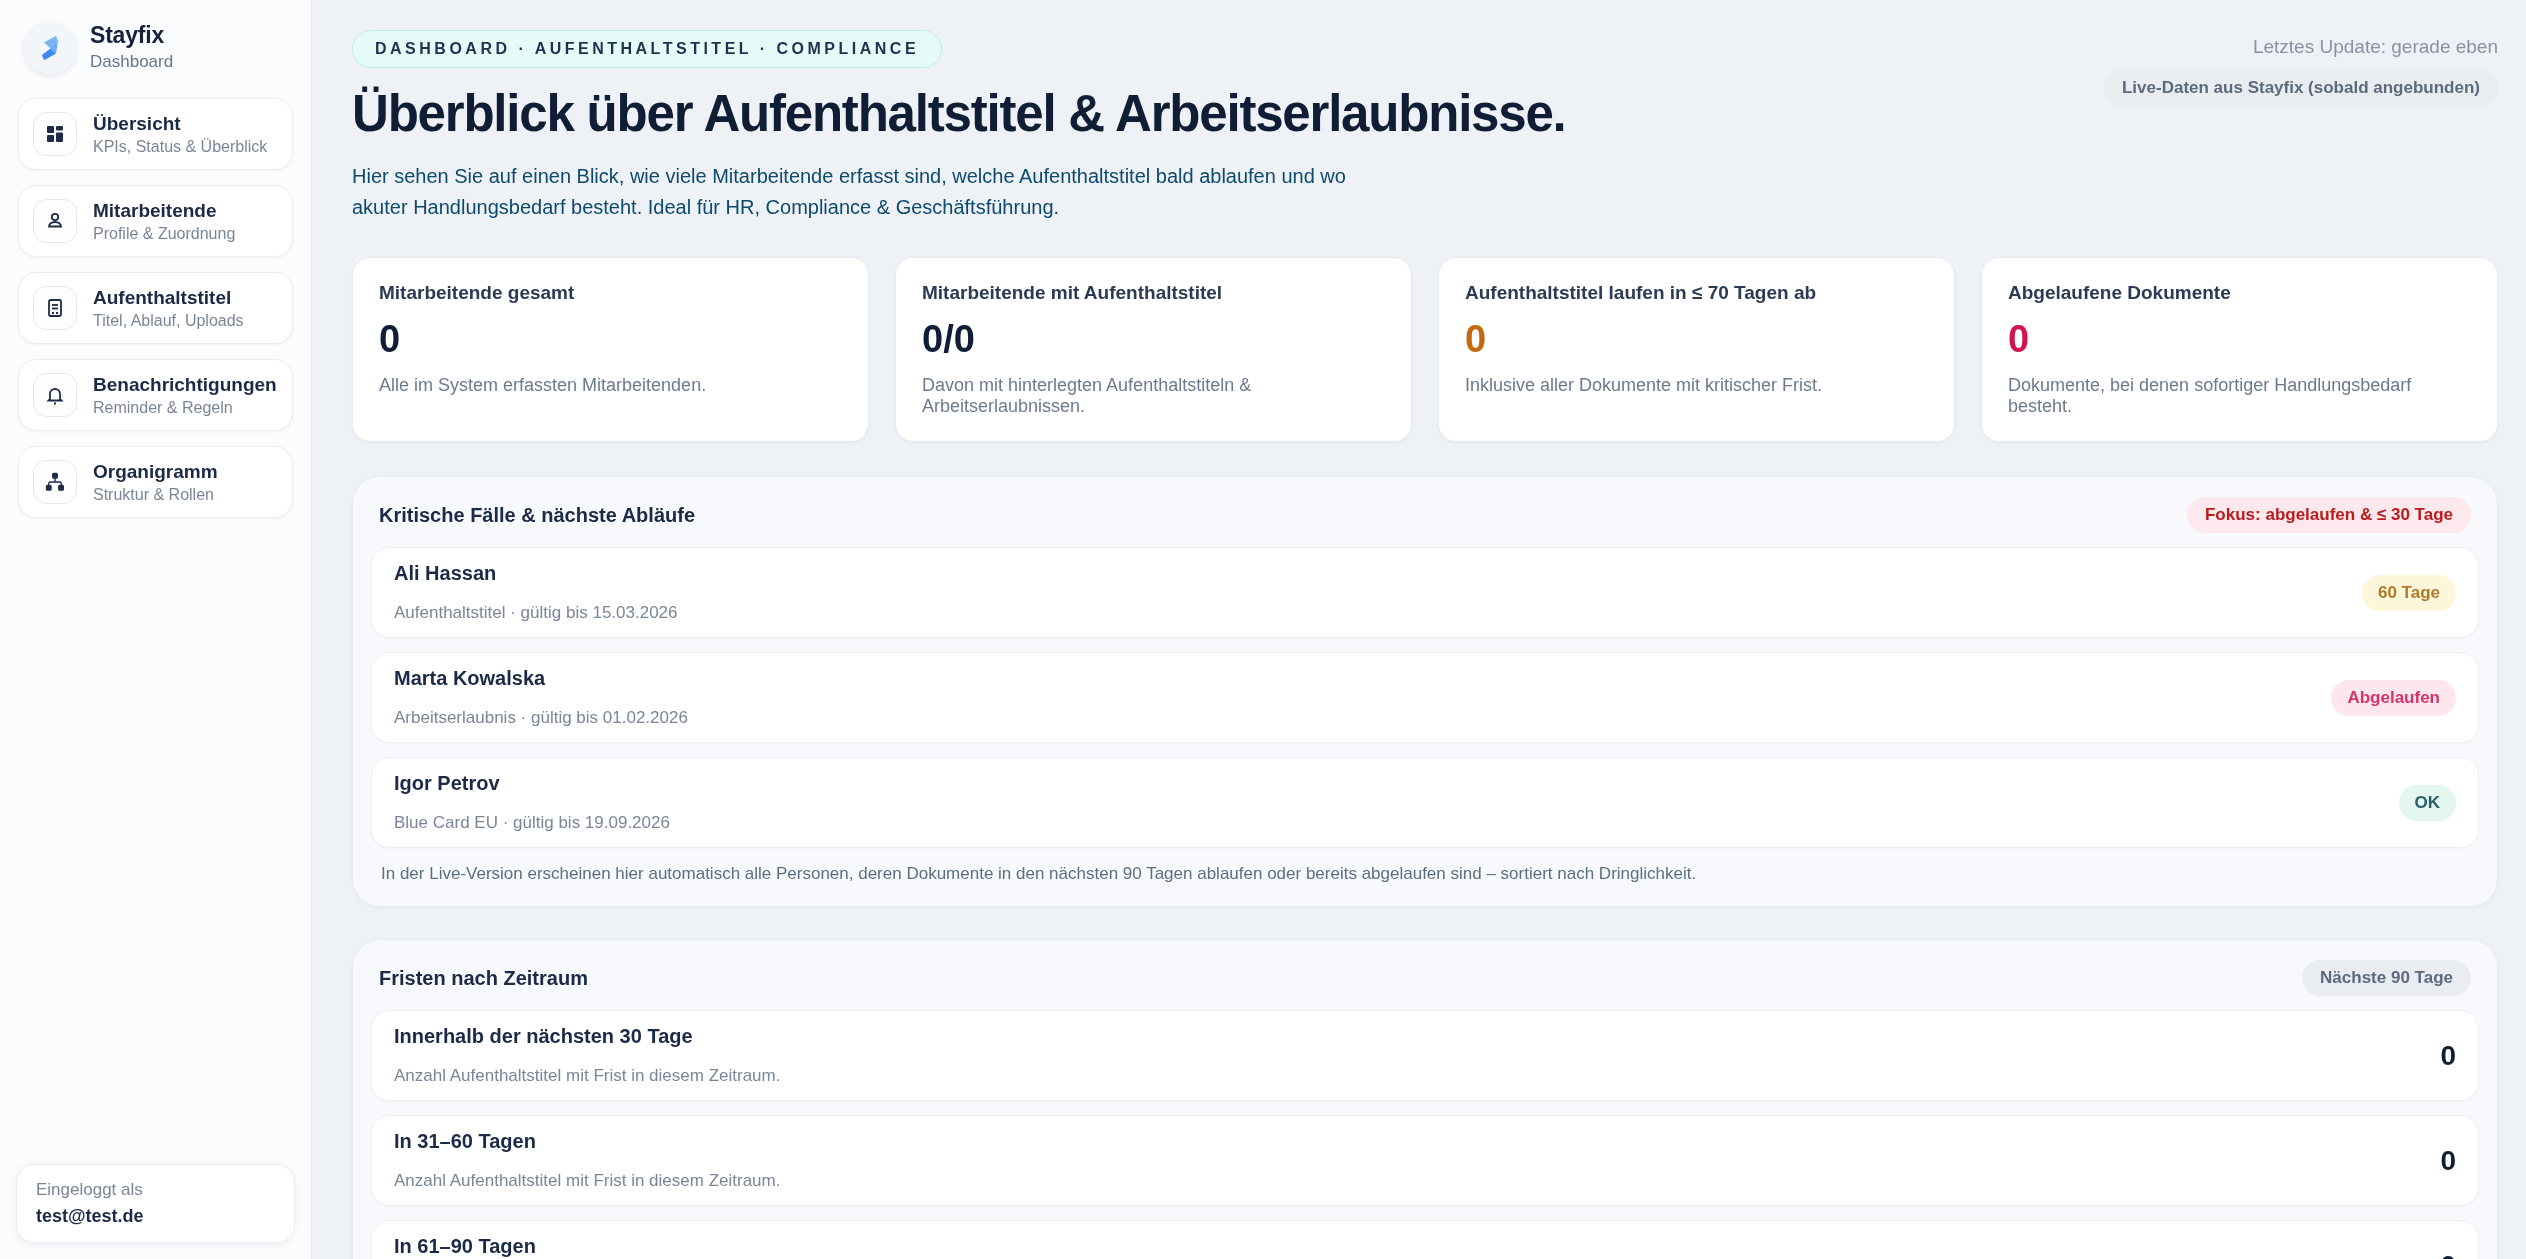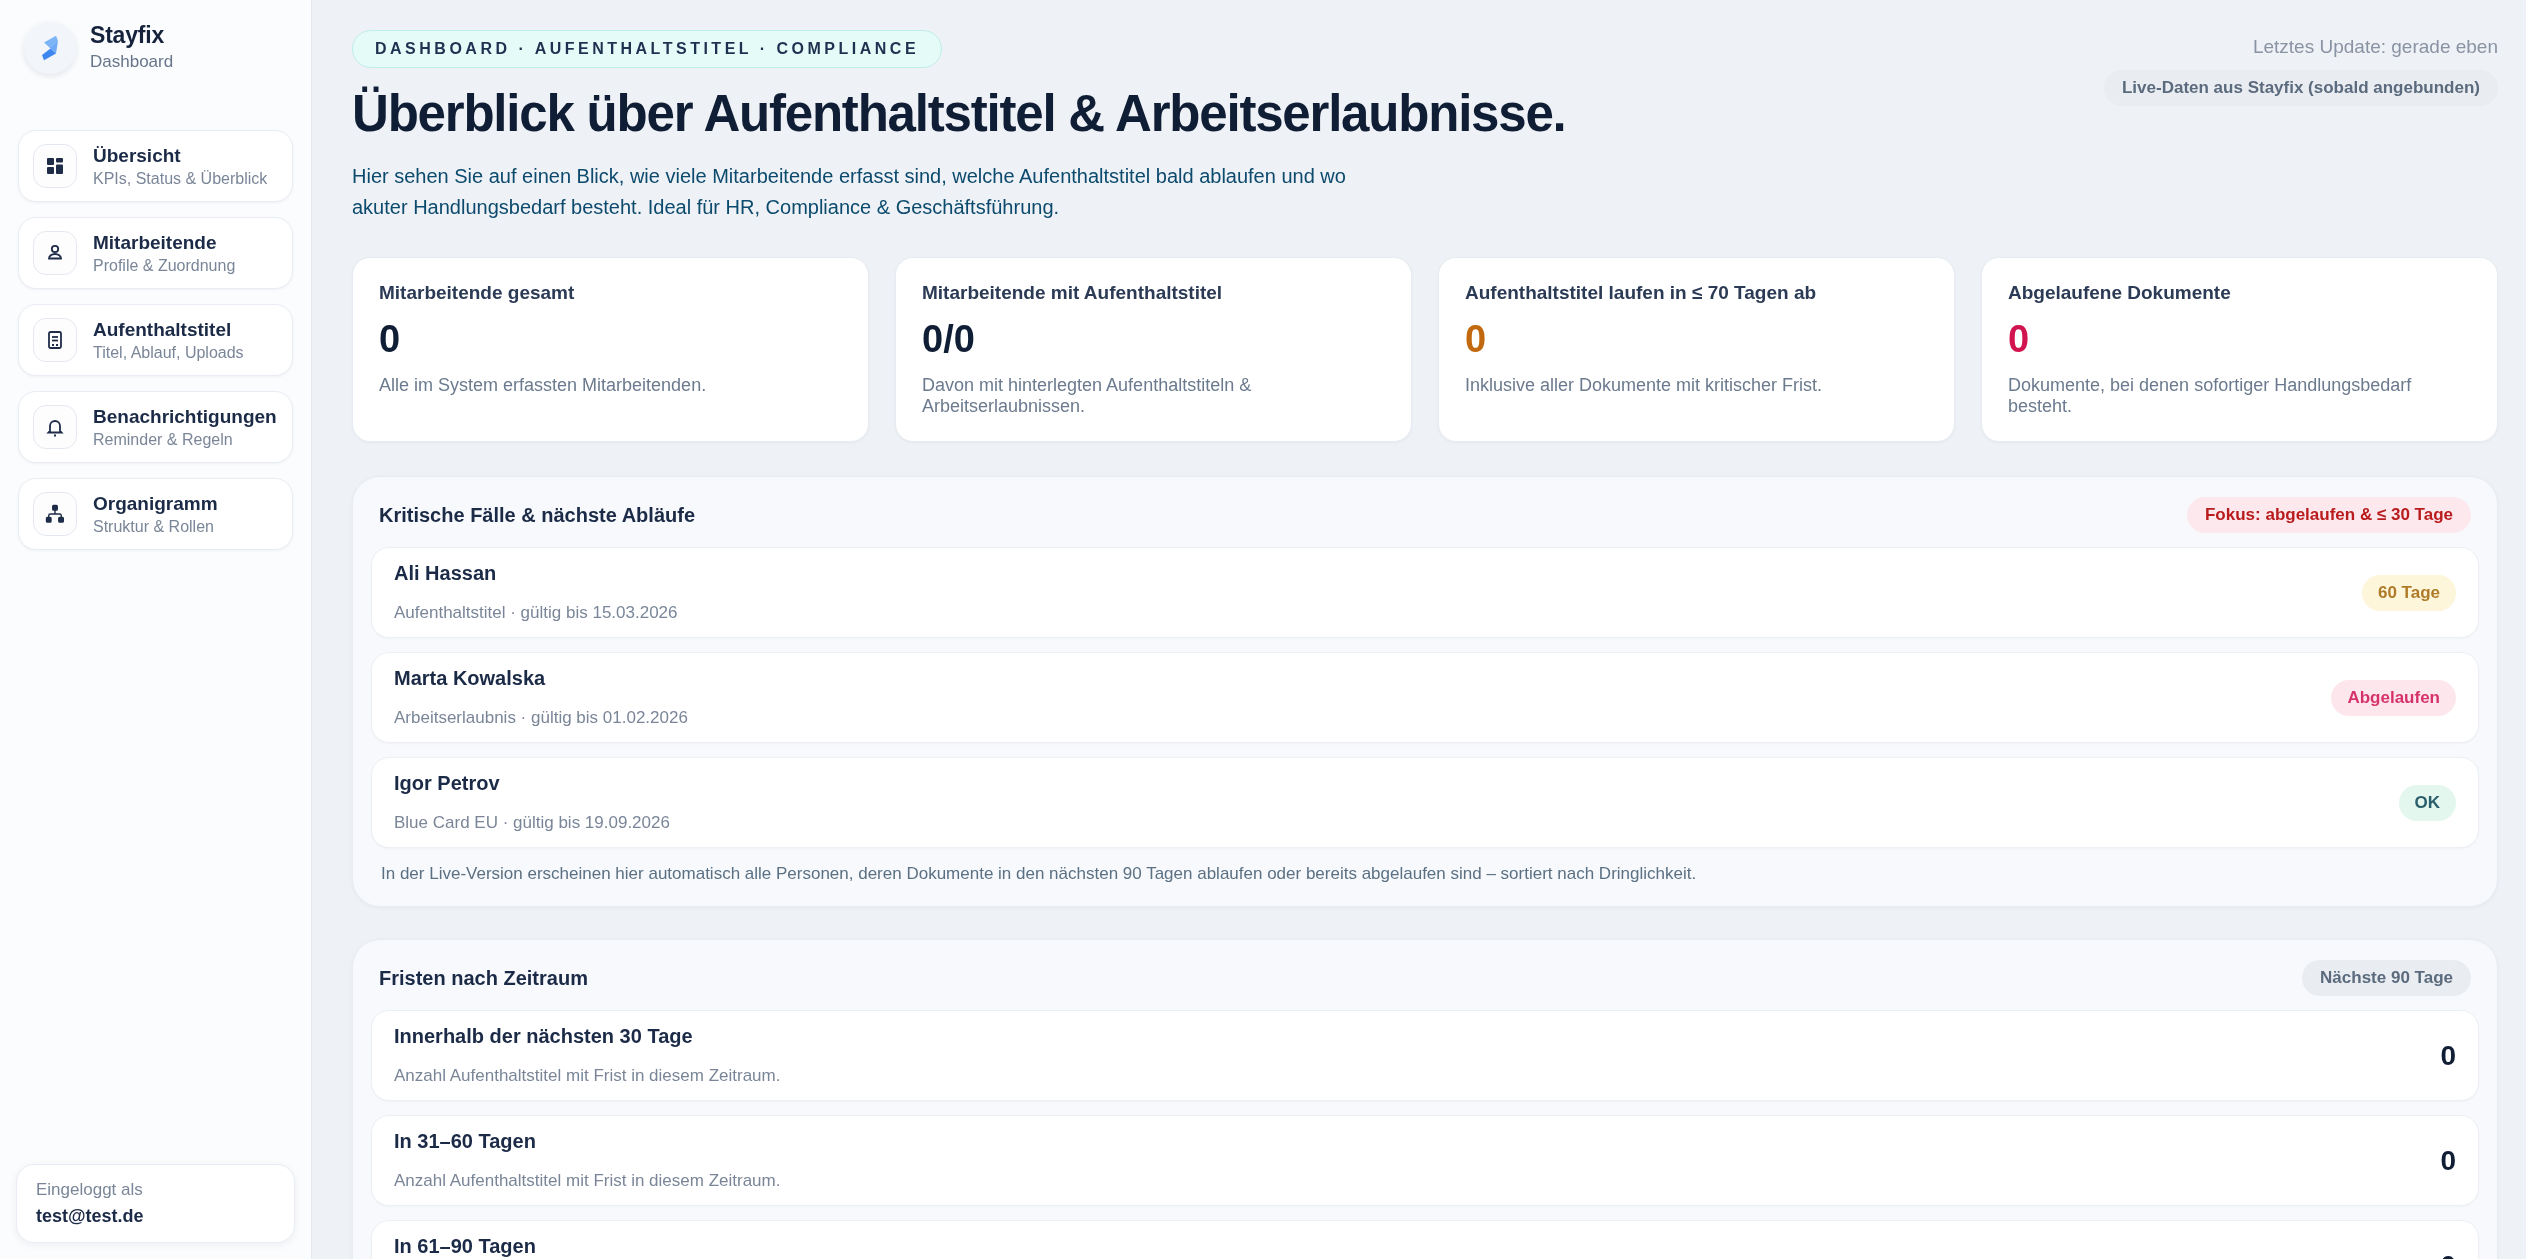--- a/index.html
+++ b/index.html
@@ -18,21 +18,21 @@
   }
   .brand { display:flex; align-items:flex-start; gap:14px; padding-left:6px; }
   .brand-logo {
     width:52px; height:52px; border-radius:50%;
     background:#f2f6fb; box-shadow:0 2px 6px rgba(15,23,42,.10);
     display:flex; align-items:center; justify-content:center;
   }
   .brand-name { font-size:23px; font-weight:700; color:#15223c; letter-spacing:-.2px; }
   .brand-sub { font-size:17px; color:#66758a; margin-top:3px; }
 
-  .nav { margin-top:56px; display:flex; flex-direction:column; gap:15px; }
+  .nav { margin-top:24px; display:flex; flex-direction:column; gap:15px; }
   .nav-item {
     display:flex; align-items:center; gap:16px;
     background:#ffffff; border:1px solid #e9edf3; border-radius:18px;
     padding:13px 14px; box-shadow:0 1px 3px rgba(15,23,42,.05);
     cursor:pointer;
   }
   .nav-icon {
     width:44px; height:44px; border-radius:13px; flex-shrink:0;
     border:1px solid #e4e9f0; background:#fdfdfe;
     display:flex; align-items:center; justify-content:center;

